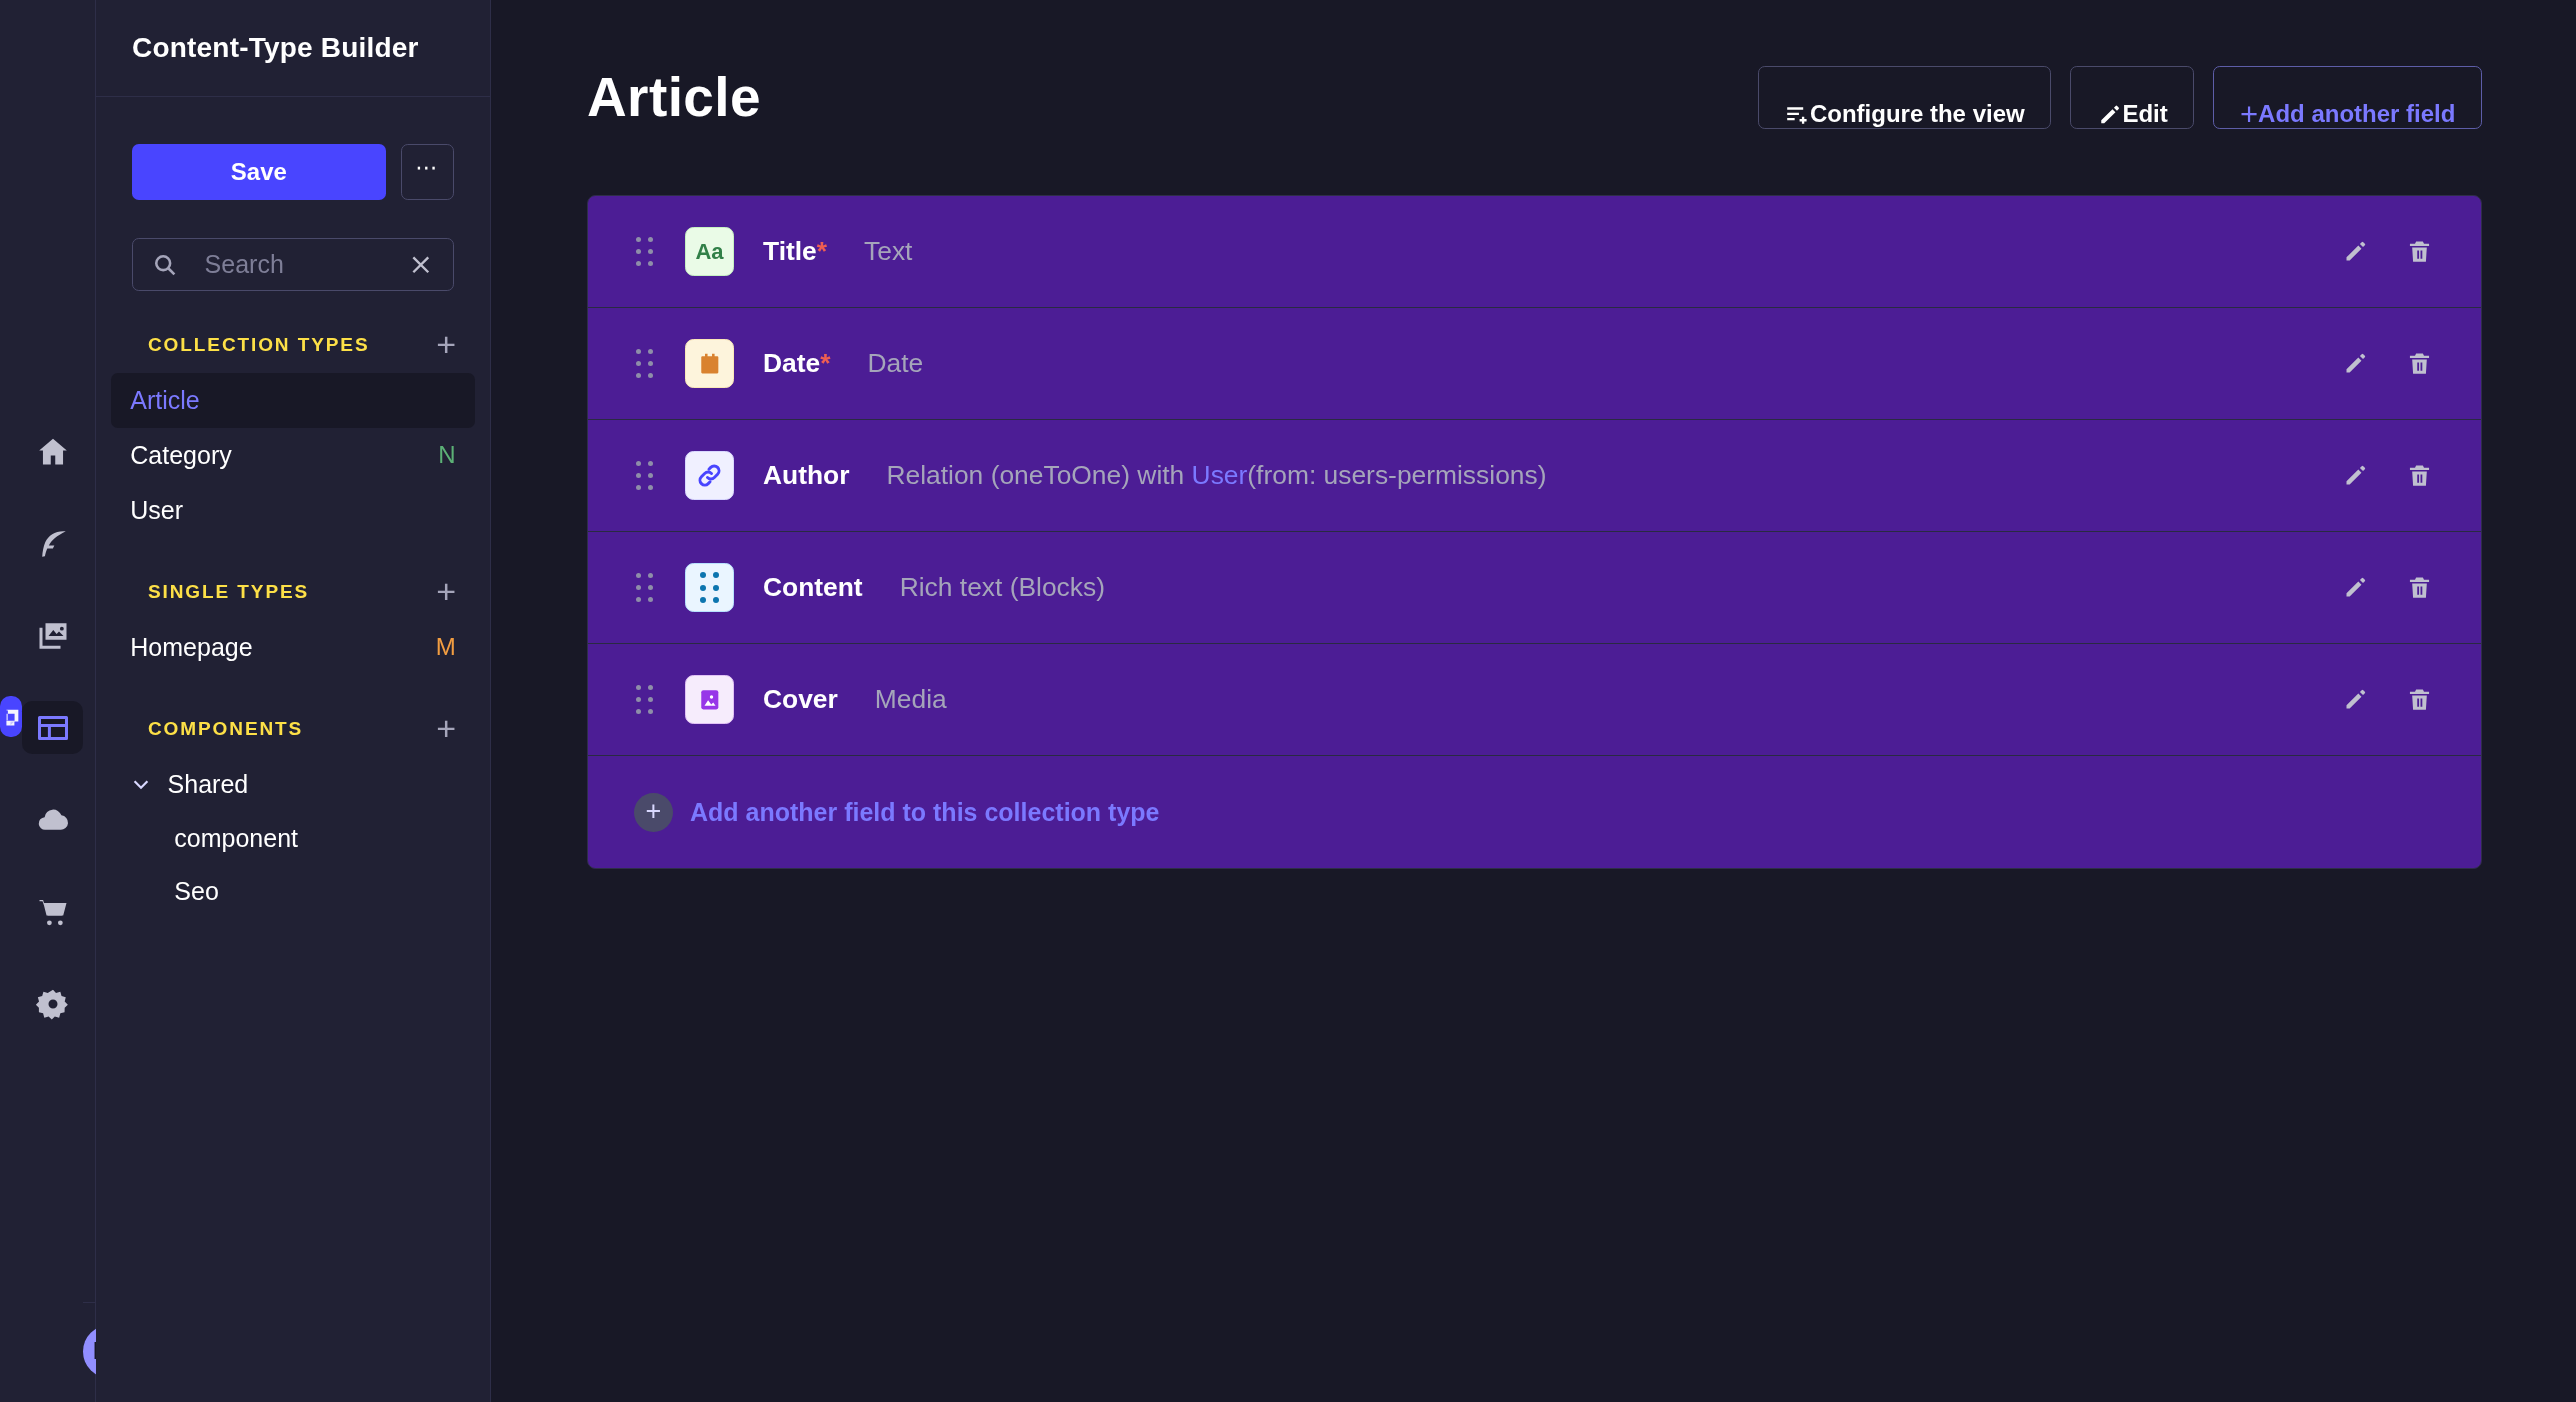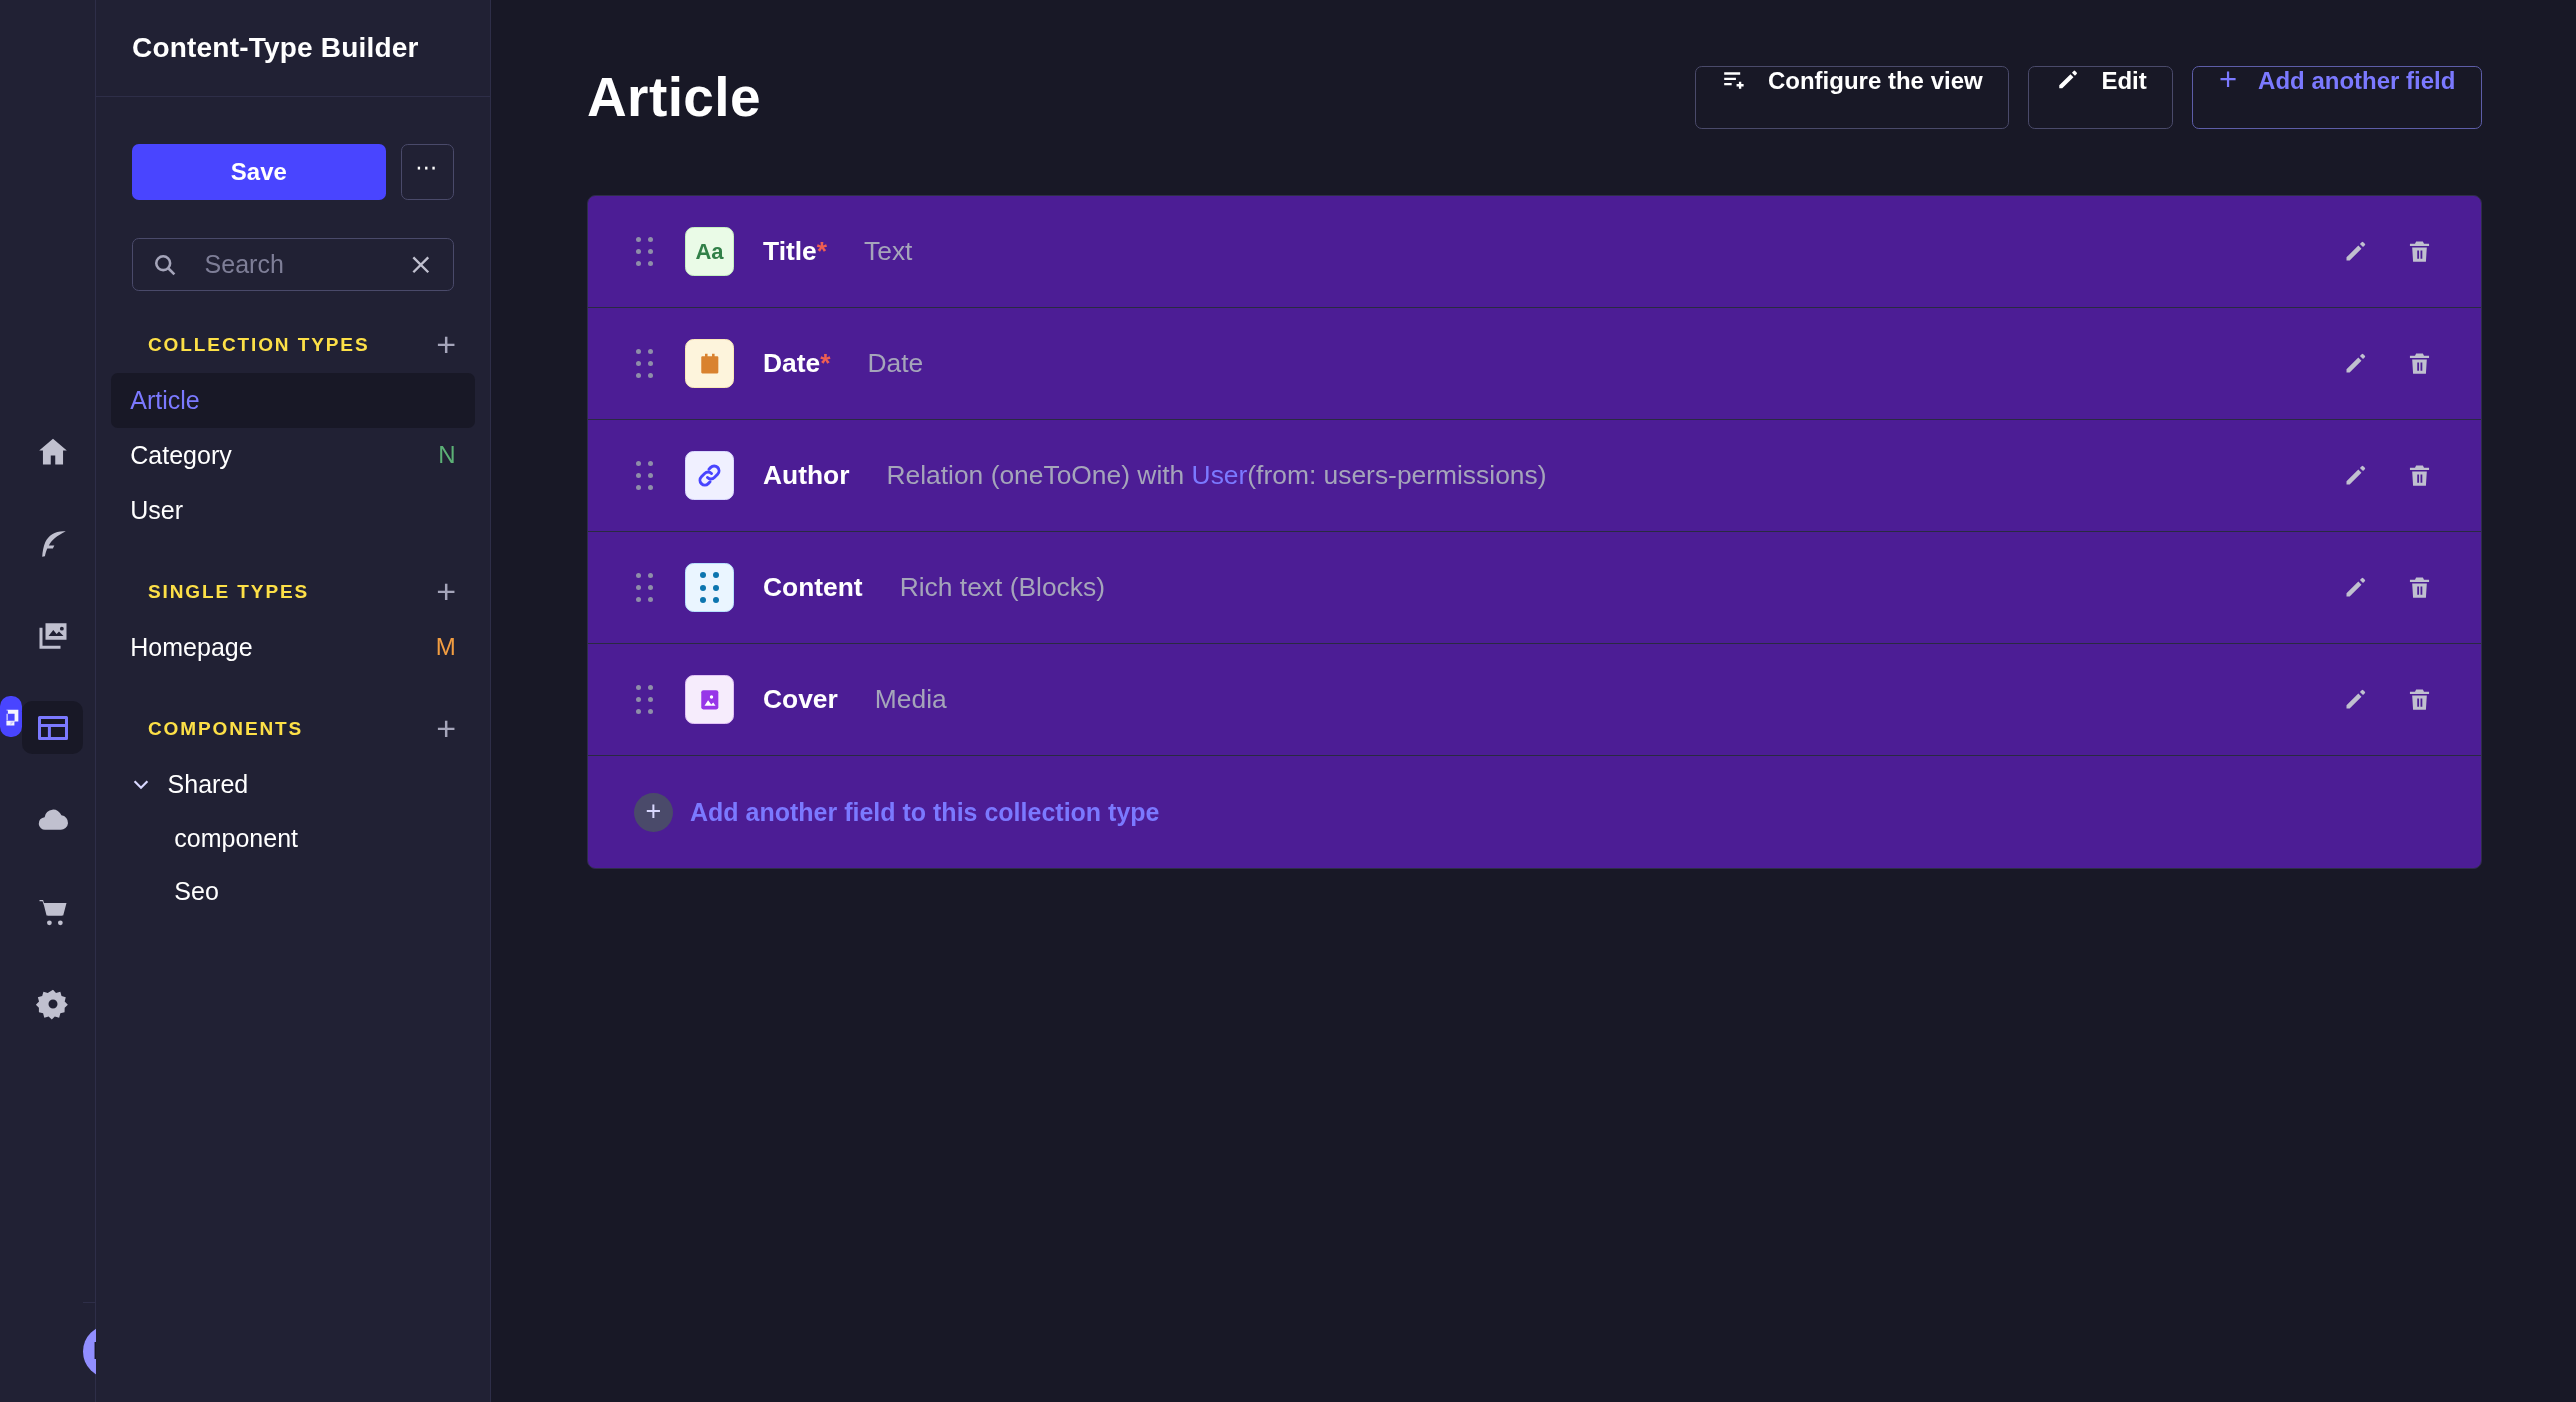--- a/index.html
+++ b/index.html
@@ -80,21 +80,21 @@
   .child-item { height:53px; display:flex; align-items:center; padding-left:63px; font-size:25px; color:#fff; cursor:pointer; }
 
   
   .main { flex:1; padding:0 94px 0 96px; overflow:hidden; }
   .main-header { margin-top:65px; display:flex; align-items:center; justify-content:space-between; }
   .page-title { font-size:55px; font-weight:bold; letter-spacing:0.4px; }
   .actions { display:flex; gap:19px; }
   .action-btn {
     height:63px; border-radius:6.8px; border:1.7px solid #4a4a6a; background:transparent;
     color:#fff; font-size:24px; font-weight:bold; font-family:inherit; cursor:pointer;
-    display:flex; align-items:flex-start; gap:21px; padding:0 25.6px;
+    display:flex; align-items:flex-end; gap:0; padding:0 25.6px;
   }
   .action-btn svg { width:25.6px; height:25.6px; }
   .action-btn.primary-ghost { border-color:#5d5da8; color:#7b79ff; }
   .plus-glyph { font-size:31px; font-weight:300; line-height:25.6px; }
 
   
   .fields-card {
     margin-top:66px; background:#4c1d95; border:1.7px solid #2e2e48; border-radius:8.5px;
     overflow:hidden;
   }

